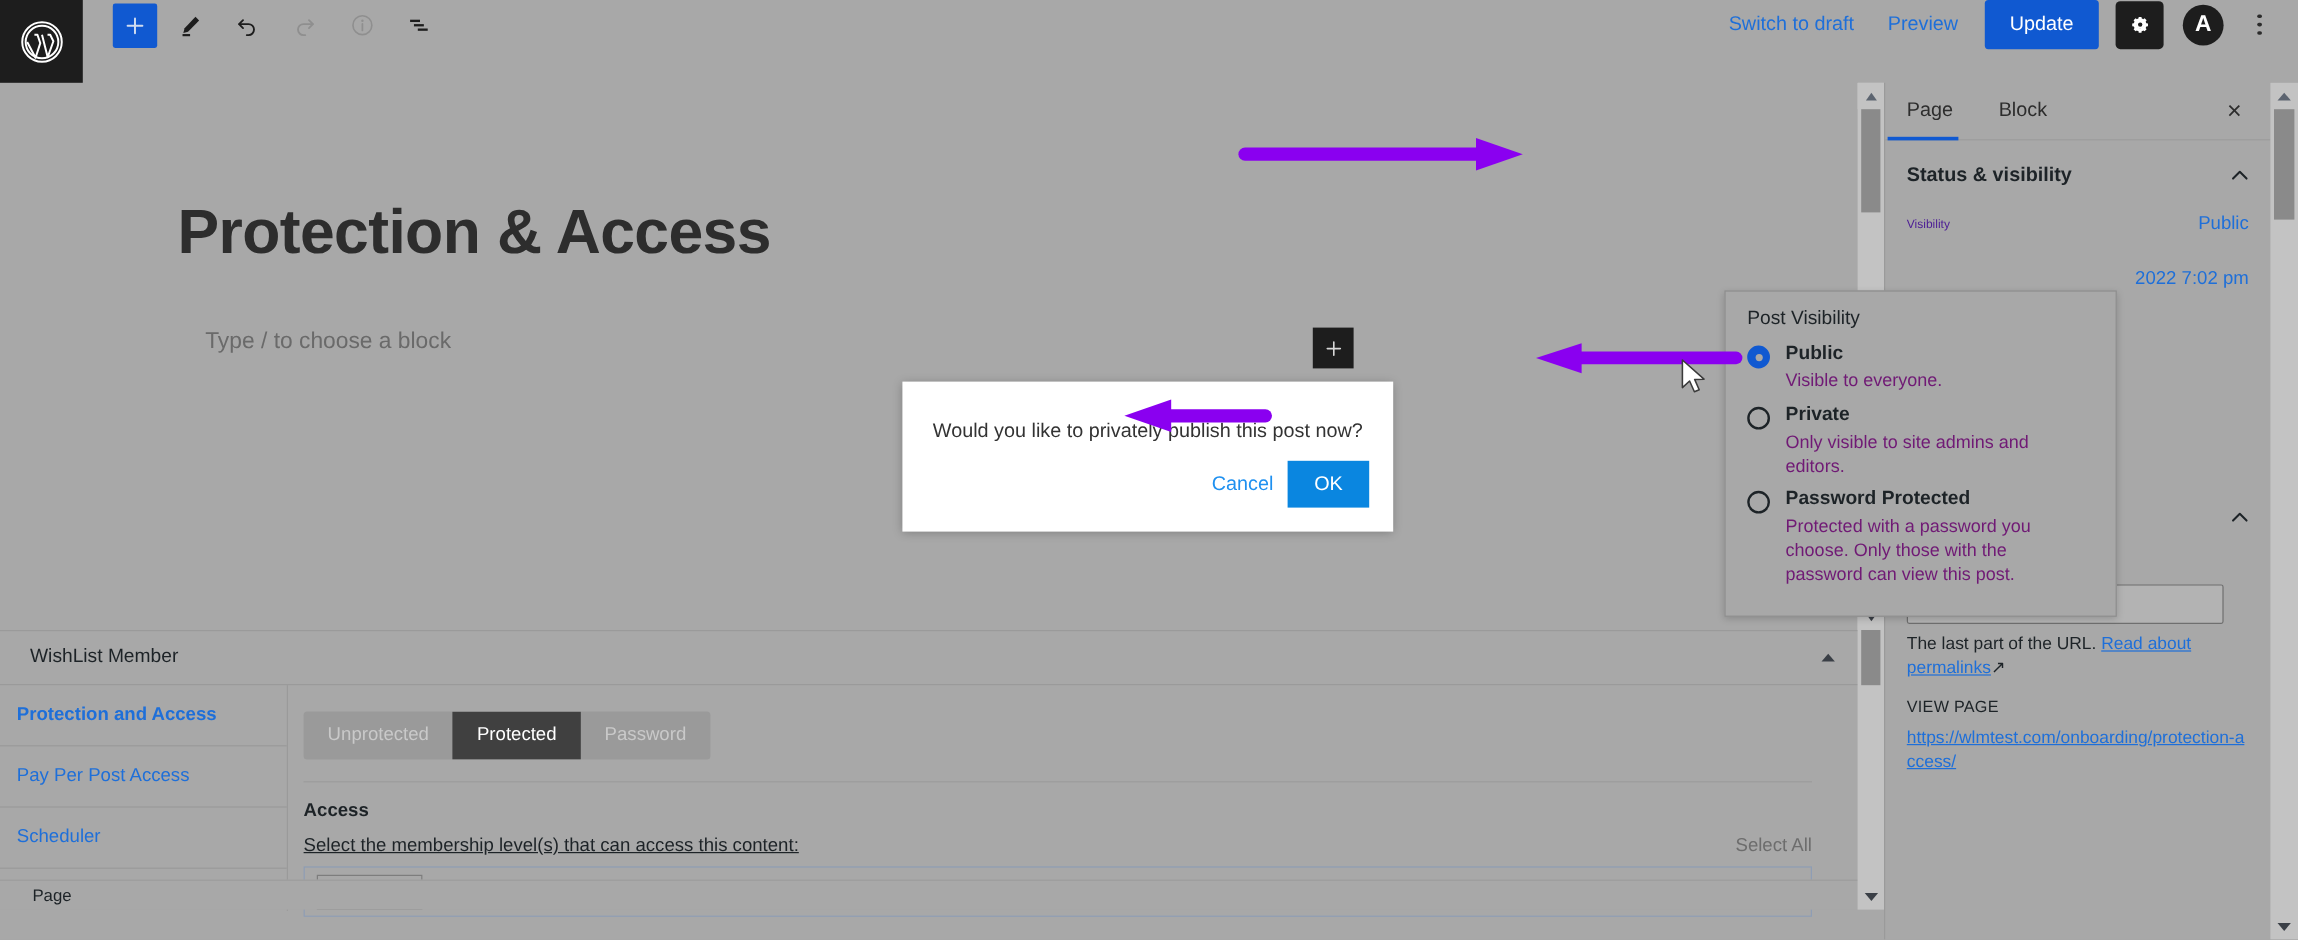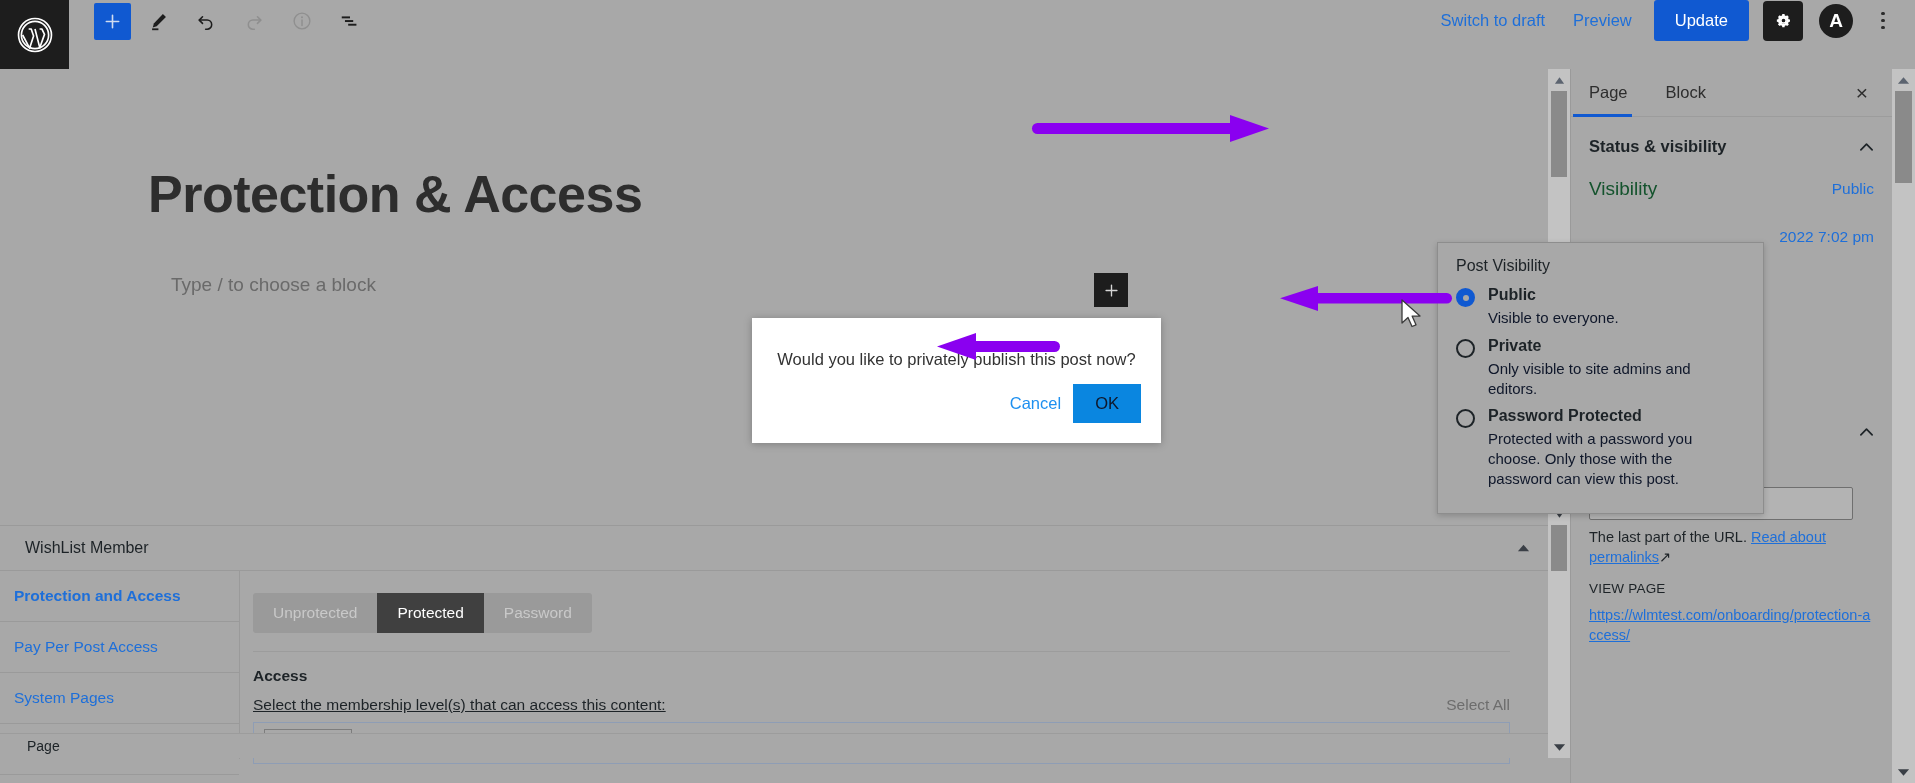--- a/index.html
+++ b/index.html
@@ -113,21 +113,21 @@
   }
   .modal-actions {
     position: absolute; right: 20px; bottom: 20px;
     display: flex; align-items: center; 
   }
   .modal-cancel {
     color: #1e90f0; font-size: 16.5px; background: none; border: none;
     cursor: pointer; padding: 8px 12px; font-family: "Liberation Sans", sans-serif;
   }
   .modal-ok {
-    background: #0a86e0; color: #0f172a; border: none; font-size: 16.5px;
+    background: #0a86e0; color: #ffffff; border: none; font-size: 16.5px;
     padding: 10px 22px; cursor: pointer; font-family: "Liberation Sans", sans-serif;
   }
 
   
   .sidebar {
     position: absolute; top: 69px; left: 1570px;
     width: 322px; height: 714px; background: #a8a8a8;
     border-left: 1px solid #9a9a9a;
   }
   .sb-tabs {
@@ -149,21 +149,21 @@
   }
   .sb-section-head {
     display: flex; align-items: center; justify-content: space-between;
     padding: 20px 18px 14px 18px; cursor: pointer;
   }
   .sb-section-head .t { font-size: 16.5px; font-weight: bold; color: #1d2327; }
   .sb-row {
     display: flex; align-items: center; justify-content: space-between;
     padding: 8px 18px;
   }
-  .sb-label { font-size: 19px; color: #14532d; }
+  .sb-label { font-size: 10px; color: #4c1d95; }
   .sb-link { font-size: 15.5px; color: #1e6fd9; cursor: pointer; }
   .sb-date { font-size: 15.5px; color: #1e6fd9; cursor: pointer; }
   .sb-field-label { font-size: 15.5px; color: #1d2327; padding: 0 18px; margin-top: 6px; }
   .sb-input {
     display: block; margin: 8px 18px 0 18px; width: 264px; height: 33px;
     background: #b3b3b3; border: 1px solid #6f6f6f; border-radius: 2px;
     font-size: 15px; color: #2d2d2d; padding: 0 10px;
     font-family: "Liberation Sans", sans-serif;
   }
   .sb-help { font-size: 14.5px; color: #1d2327; padding: 8px 18px 0 18px; line-height: 1.35; }
@@ -204,21 +204,21 @@
     flex: 0 0 19px; margin-top: 3px; margin-right: 13px; background: transparent;
     position: relative;
   }
   .pv-radio.sel { border-color: #1059d1; background: #1059d1; }
   .pv-radio.sel::after {
     content: ""; position: absolute; left: 4.5px; top: 4.5px;
     width: 6px; height: 6px; border-radius: 50%; background: #a8a8a8;
   }
   .pv-texts { display: flex; flex-direction: column; }
   .pv-name { font-size: 16px; font-weight: bold; color: #1d2327; line-height: 1.25; }
-  .pv-desc { font-size: 15px; color: #0f172a; line-height: 1.32; margin-top: 3px; max-width: 245px; }
+  .pv-desc { font-size: 15px; color: #701a75; line-height: 1.32; margin-top: 3px; max-width: 245px; }
 
   
   .wl-panel {
     position: absolute; top: 525px; left: 0;
     width: 1570px; height: 233px; background: #a8a8a8;
     border-top: 1px solid #9a9a9a;
   }
   .wl-head {
     position: relative; height: 45px; display: flex; align-items: center;
     padding: 0 25px; border-bottom: 1px solid #9a9a9a;
@@ -395,21 +395,20 @@
       <button class="wl-collapse">
         <svg width="13" height="9" viewBox="0 0 14 9">
             <path d="M7 1 L13 8 L1 8 Z" fill="#3a3f46"></path>
           </svg>
       </button>
     </div>
     <div class="wl-body">
       <div class="wl-nav">
         <div class="wl-nav-item active">Protection and Access</div>
         <div class="wl-nav-item">Pay Per Post Access</div>
-        <div class="wl-nav-item">System Pages</div>
         <div class="wl-nav-item">Scheduler</div>
       </div>
       <div class="wl-content">
         <div class="seg">
           <button>Unprotected</button>
           <button class="active">Protected</button>
           <button>Password</button>
         </div>
         <div class="wl-sep"></div>
         <div class="wl-h">Access</div>

